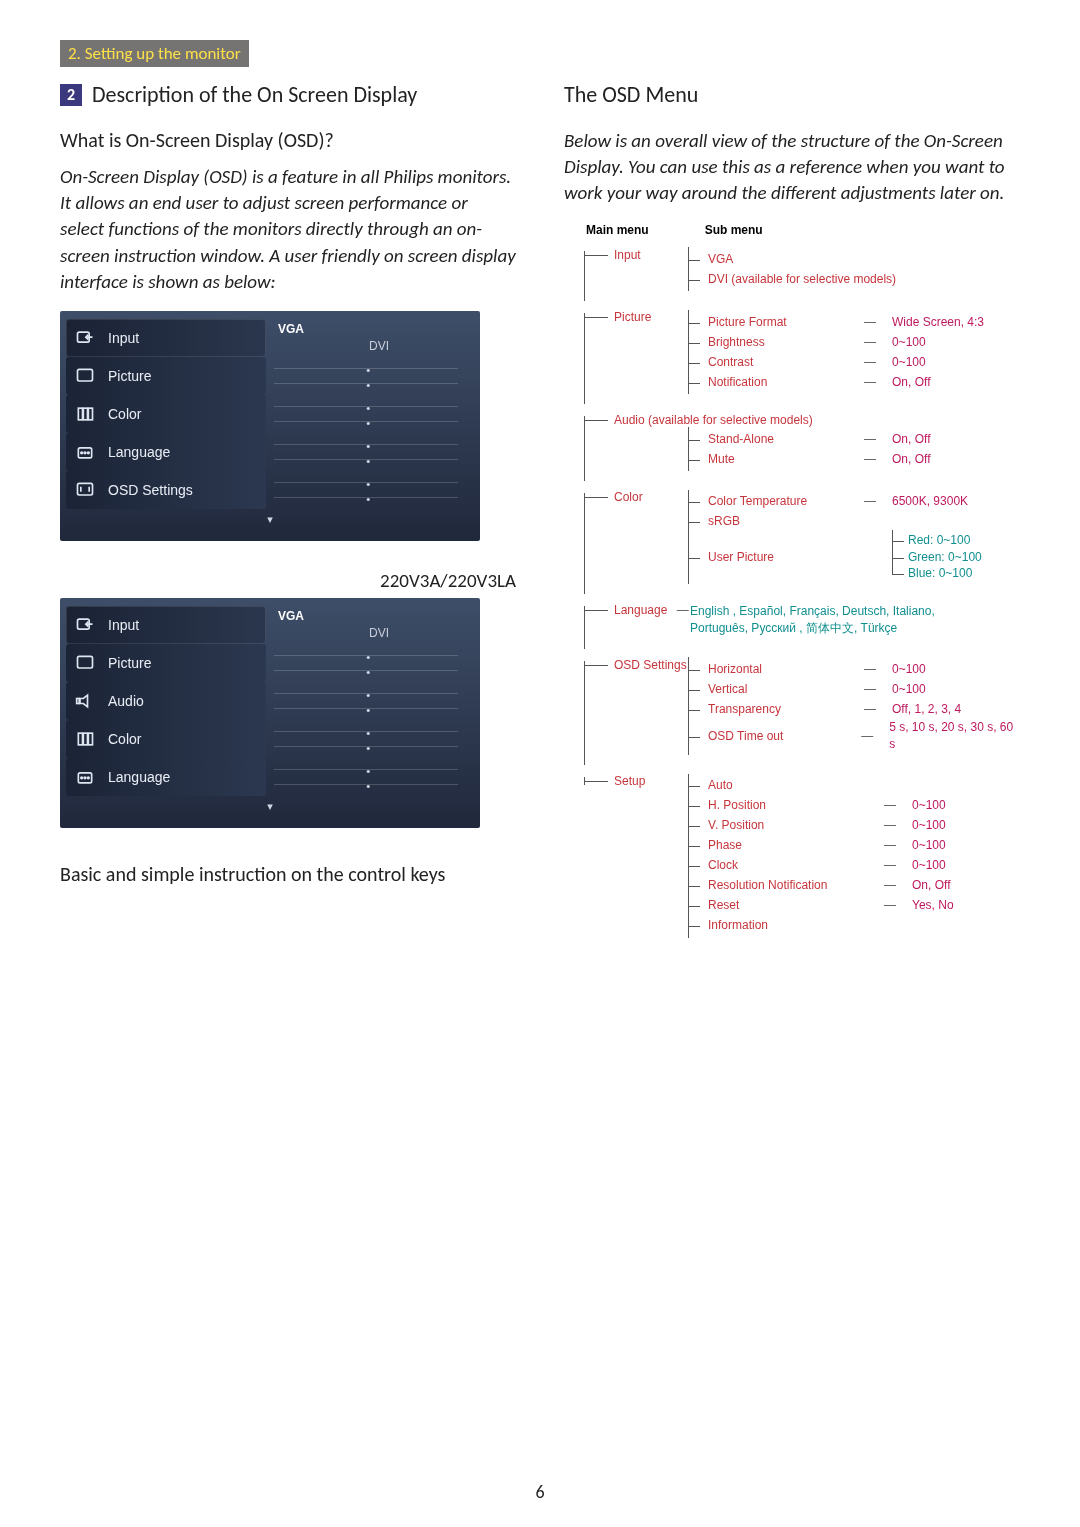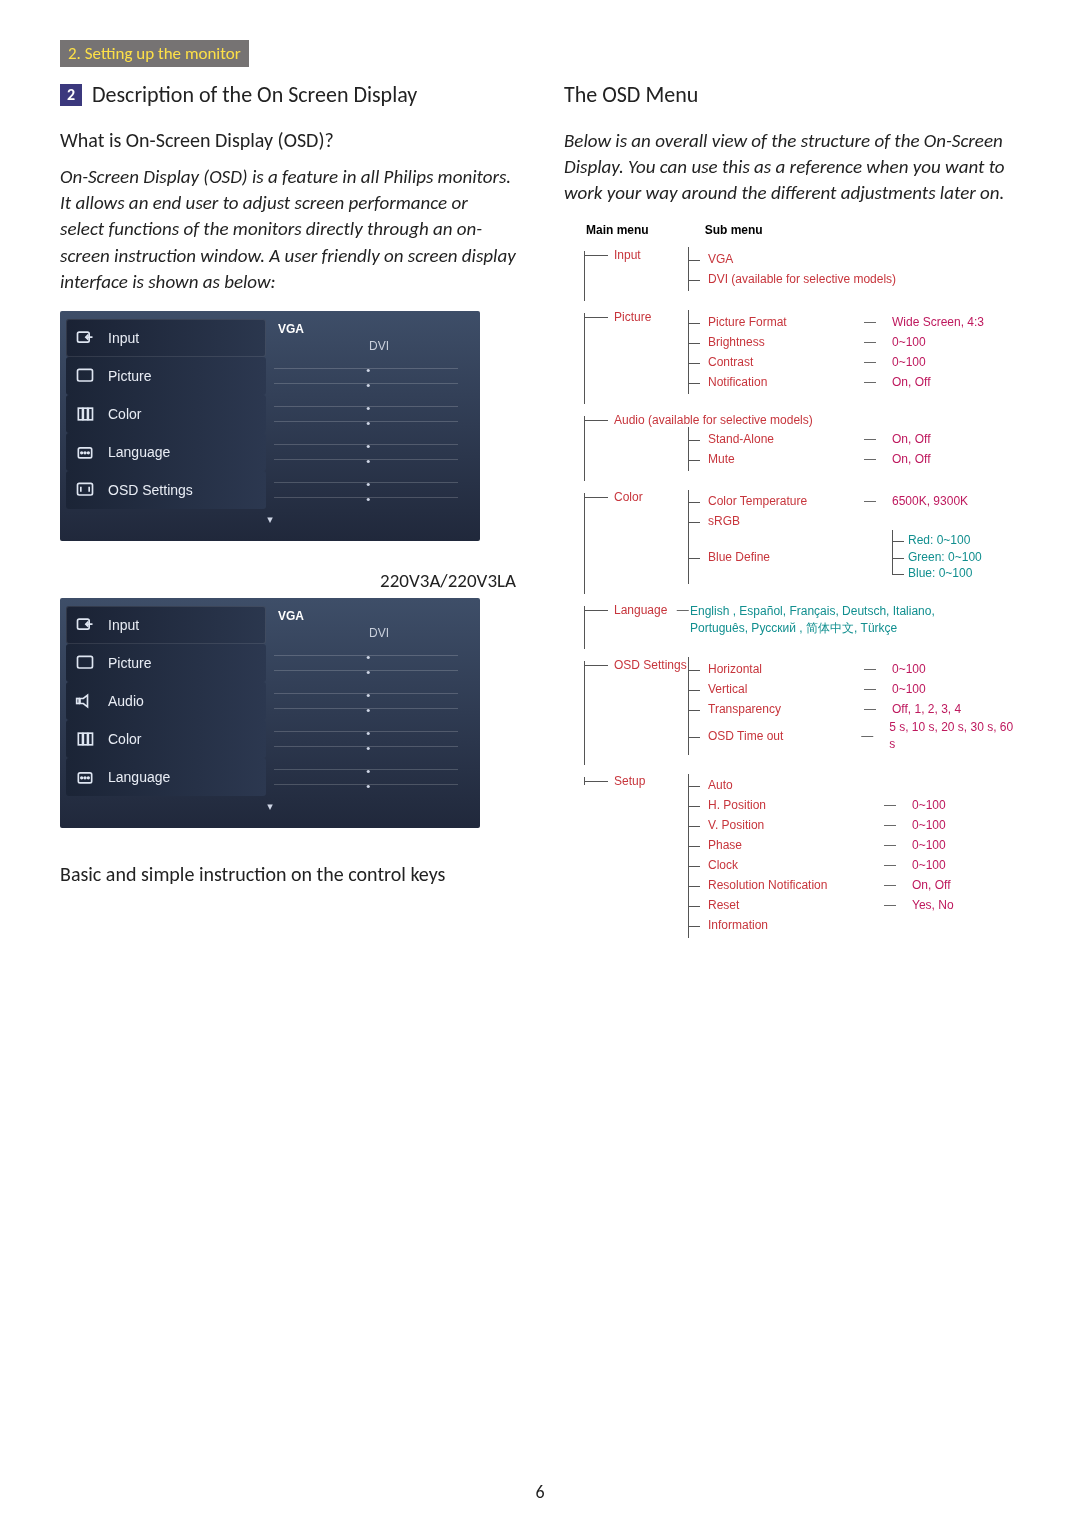--- a/index.html
+++ b/index.html
@@ -527,21 +527,21 @@
             <span class="stem2"></span>
             <div class="row2">
               <span class="lbl2">Color Temperature</span>
               <span class="dash">—</span>
               <span class="val">6500K, 9300K</span>
             </div>
             <div class="row2">
                 <span class="lbl2">sRGB</span>
               </div>
             <div class="row2">
-                <span class="lbl2">Blue Define</span>
+                <span class="lbl2">User Picture</span>
               <div class="inner-block" style="position:relative; margin-left:30px; margin-top:0;">
                 <span class="stem3"></span>
                 <div class="row3">Red: 0~100</div>
                 <div class="row3">Green: 0~100</div>
                 <div class="row3">Blue: 0~100</div>
               </div>
             </div>
           </div>
         </div>
 

